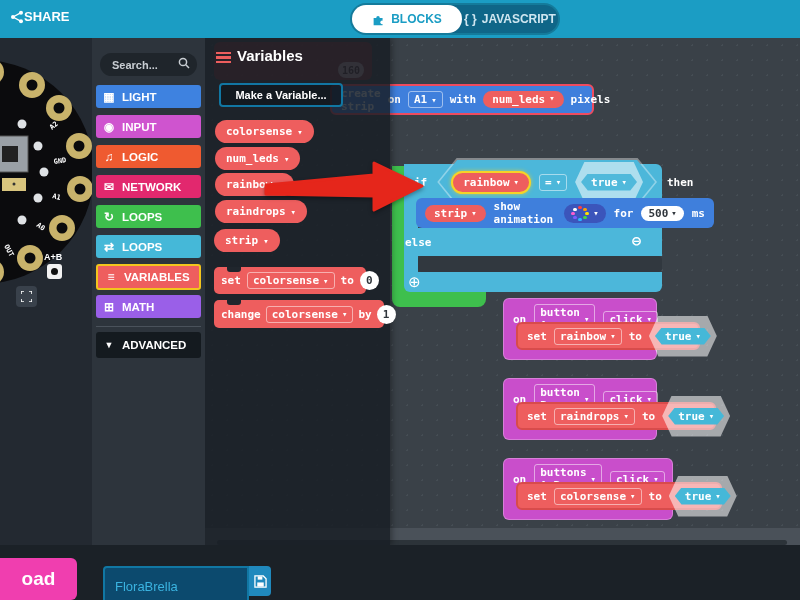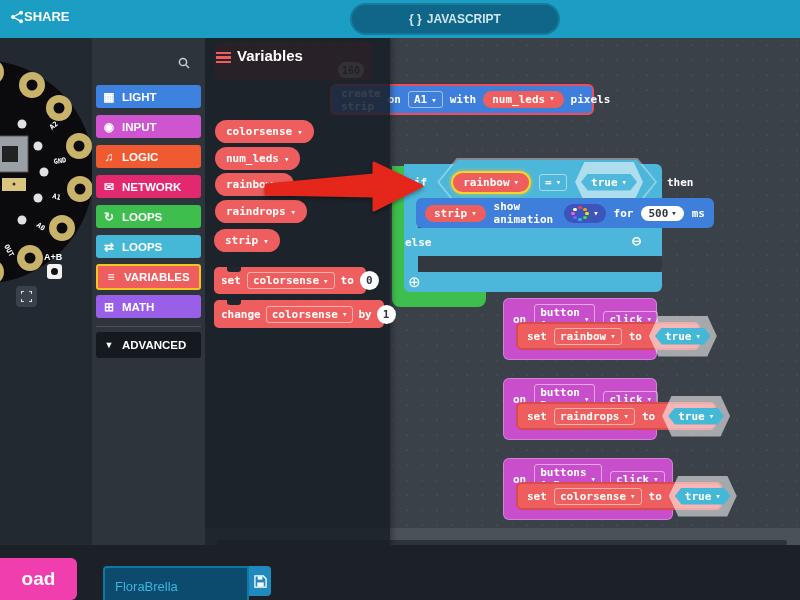--- a/index.html
+++ b/index.html
@@ -170,20 +170,26 @@
       <svg width="14" height="14" viewBox="0 0 14 14">
         <circle cx="3" cy="7" r="2" fill="#fff"></circle>
           <circle cx="11" cy="2.7" r="2" fill="#fff"></circle>
           <circle cx="11" cy="11.3" r="2" fill="#fff"></circle>
         <line x1="3" y1="7" x2="11" y2="2.7" stroke="#fff" stroke-width="1.4"></line>
         <line x1="3" y1="7" x2="11" y2="11.3" stroke="#fff" stroke-width="1.4"></line>
       </svg>
       <span>SHARE</span>
     </div>
     <div class="toggle">
+      <div class="tab-blocks">
+        <svg width="13" height="13" viewBox="0 0 16 16">
+          <path fill="#1b9dc4" d="M2,6 h3.2 a2.2,2.2 0 1,1 4.4,0 H13 v3.4 a2.2,2.2 0 1,0 0,4.2 V15 H2 z"></path>
+        </svg>
+        <span>BLOCKS</span>
+      </div>
       <div class="tab-js">
         <span>{ }</span>
         <span>JAVASCRIPT</span>
       </div>
     </div>
   </header>
 
   <div class="sim">
     <svg width="92" height="290" viewBox="0 0 92 290">
       <circle cx="-18" cy="134" r="112" fill="#0b0b0d"></circle>
@@ -231,20 +237,21 @@
         <i></i>
       </div>
     <div class="fs-btn">
       <svg width="11" height="11" viewBox="0 0 11 11">
         <path d="M0,3 V0 H3 M8,0 H11 V3 M11,8 V11 H8 M3,11 H0 V8" fill="none" stroke="#fff" stroke-width="1.6"></path>
       </svg>
     </div>
   </div>
 
   <nav class="toolbox">
+    <input class="search" placeholder="Search..." style="">
     <svg class="search-ic" width="12" height="12" viewBox="0 0 12 12">
       <circle cx="5" cy="5" r="3.6" fill="none" stroke="#c8cdd2" stroke-width="1.5"></circle>
       <line x1="7.8" y1="7.8" x2="11" y2="11" stroke="#c8cdd2" stroke-width="1.5"></line>
     </svg>
     <div class="cat cat0">
         <i class="ic">▦</i>
         <span>LIGHT</span>
       </div>
     <div class="cat cat1">
         <i class="ic">◉</i>
@@ -449,20 +456,23 @@
         </span>
     </div>
 
     <div class="hscroll-track">
       <div class="hscroll-thumb"></div>
     </div>
 
     <div class="flyout">
       <div class="fly-bars"></div>
       <div class="fly-title">Variables</div>
+      <div class="makevar">
+          <span>Make a Variable...</span>
+        </div>
 
       <div class="vpill vp0 blk">
           <span>colorsense</span>
           <span class="caret">▾</span>
         </div>
       <div class="vpill vp1 blk">
           <span>num_leds</span>
           <span class="caret">▾</span>
         </div>
       <div class="vpill vp2 blk">

